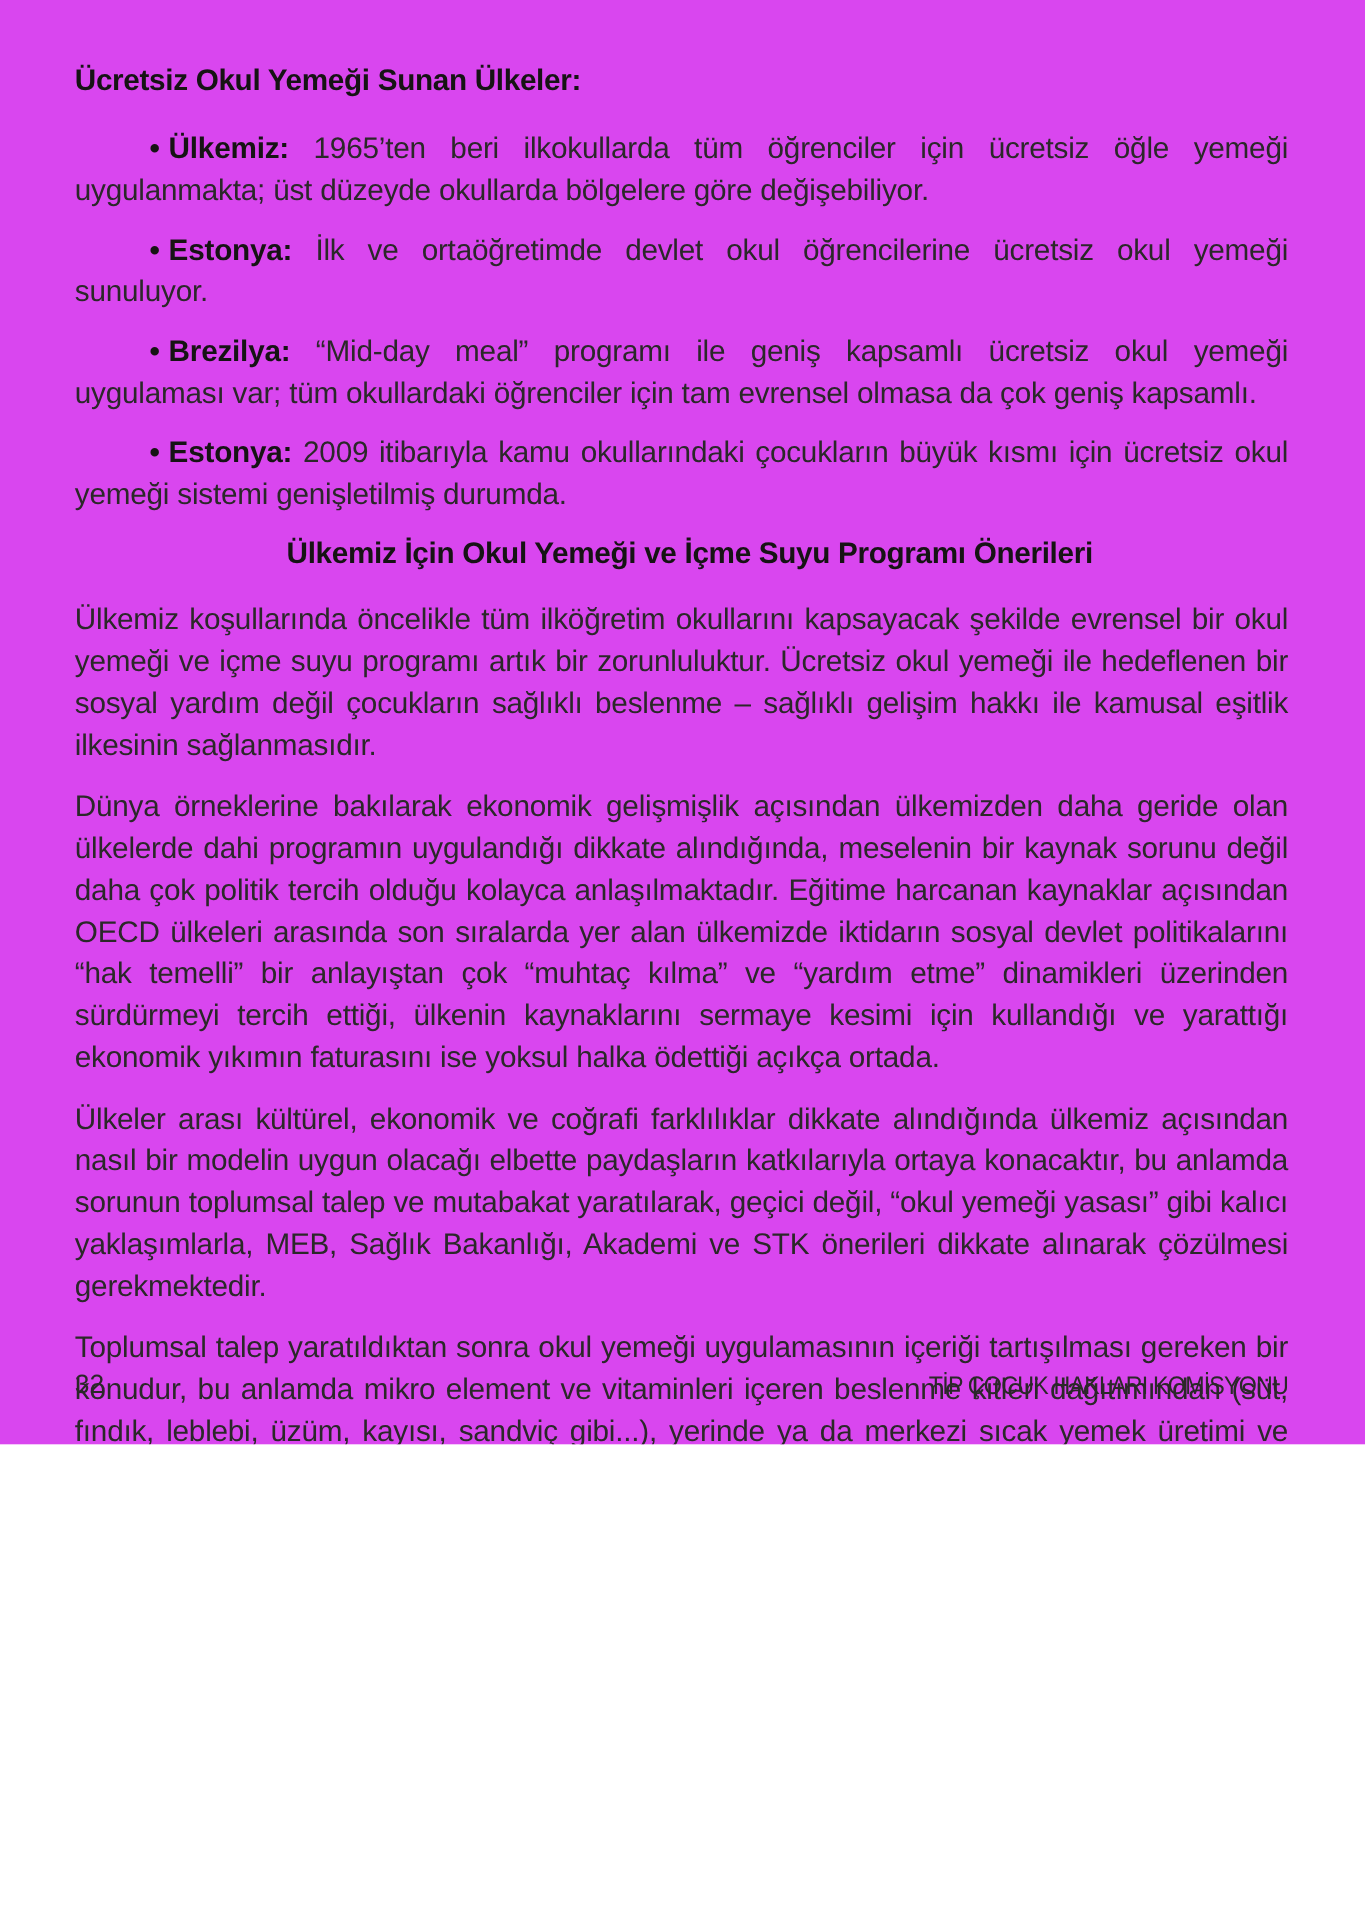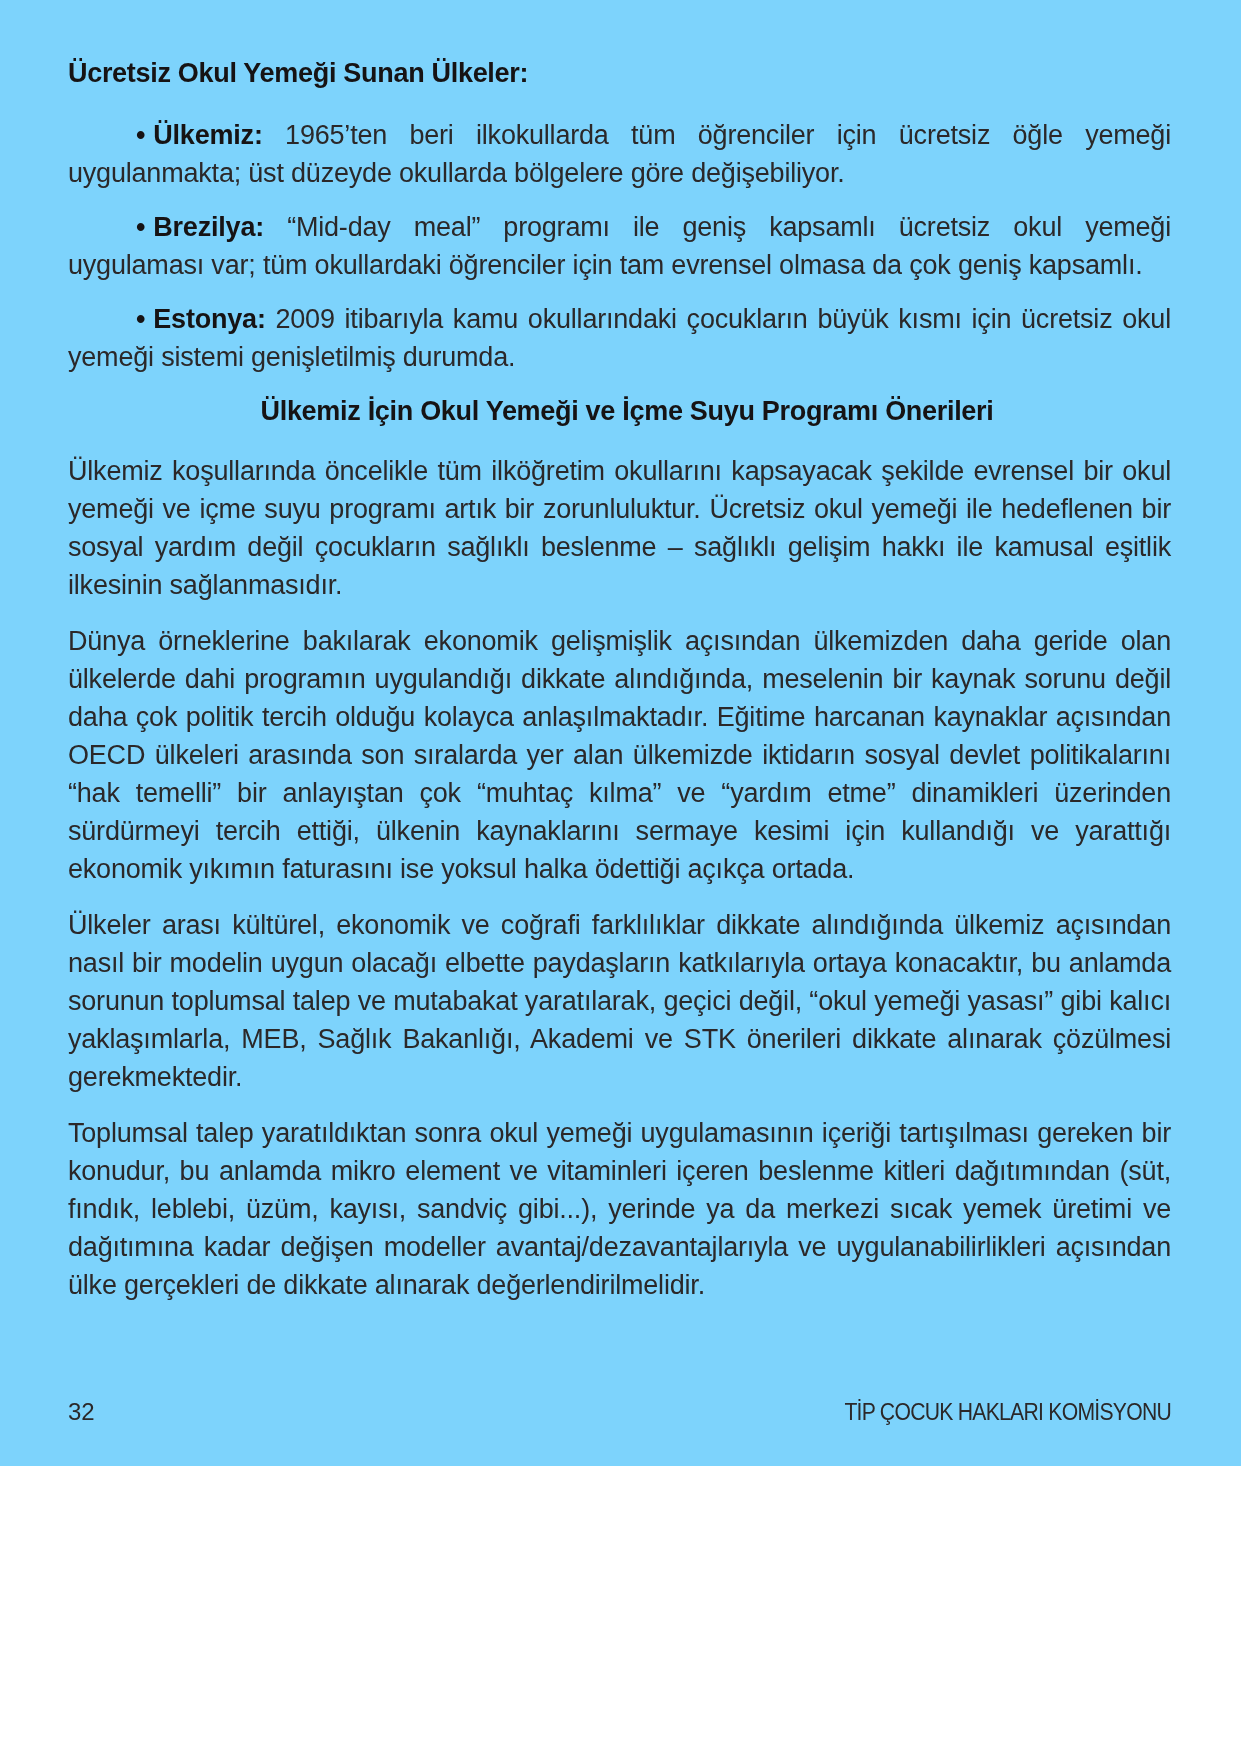--- a/index.html
+++ b/index.html
@@ -5,22 +5,22 @@
   html, body { margin: 0; padding: 0; }
   body {
     width: 1241px;
     height: 1754px;
     background: #ffffff;
     font-family: "Liberation Sans", "DejaVu Sans", sans-serif;
   }
   .page {
     position: relative;
     width: 1241px;
-    height: 1466px;
-    background: #7dd3fc;
+    height: 1313px;
+    background: #d946ef;
     color: #2b2829;
     overflow: hidden;
   }
   .content {
     position: absolute;
     left: 68px;
     right: 70px;
     top: 54px;
   }
   h1, h2 {
@@ -76,20 +76,21 @@
 <body>
 
 <div class="page">
   <div class="content">
 
     <h1 class="doc-title">Ücretsiz Okul Yemeği Sunan Ülkeler:</h1>
 
 
     <p class="bullet"><span class="b-marker">•</span><span class="b-label">Ülkemiz:</span> <span>1965’ten beri ilkokullarda tüm öğrenciler için ücretsiz öğle yemeği uygulanmakta; üst düzeyde okullarda bölgelere göre değişebiliyor.</span></p>
 
+    <p class="bullet"><span class="b-marker">•</span><span class="b-label">Estonya:</span> <span>İlk ve ortaöğretimde devlet okul öğrencilerine ücretsiz okul yemeği sunuluyor.</span></p>
 
     <p class="bullet"><span class="b-marker">•</span><span class="b-label">Brezilya:</span> <span>“Mid-day meal” programı ile geniş kapsamlı ücretsiz okul yemeği uygulaması var; tüm okullardaki öğrenciler için tam evrensel olmasa da çok geniş kapsamlı.</span></p>
 
     <p class="bullet"><span class="b-marker">•</span><span class="b-label">Estonya:</span> <span>2009 itibarıyla kamu okullarındaki çocukların büyük kısmı için ücretsiz okul yemeği sistemi genişletilmiş durumda.</span></p>
 
     <h2 class="doc-subtitle">Ülkemiz İçin Okul Yemeği ve İçme Suyu Programı Önerileri</h2>
 
     <p class="body-par">Ülkemiz koşullarında öncelikle tüm ilköğretim okullarını kapsayacak şekilde evrensel bir okul yemeği ve içme suyu programı artık bir zorunluluktur. Ücretsiz okul yemeği ile hedeflenen bir sosyal yardım değil çocukların sağlıklı beslenme – sağlıklı gelişim hakkı ile kamusal eşitlik ilkesinin sağlanmasıdır.</p>
     <p class="body-par">Dünya örneklerine bakılarak ekonomik gelişmişlik açısından ülkemizden daha geride olan ülkelerde dahi programın uygulandığı dikkate alındığında, meselenin bir kaynak sorunu değil daha çok politik tercih olduğu kolayca anlaşılmaktadır. Eğitime harcanan kaynaklar açısından OECD ülkeleri arasında son sıralarda yer alan ülkemizde iktidarın sosyal devlet politikalarını “hak temelli” bir anlayıştan çok “muhtaç kılma” ve “yardım etme” dinamikleri üzerinden sürdürmeyi tercih ettiği, ülkenin kaynaklarını sermaye kesimi için kullandığı ve yarattığı ekonomik yıkımın faturasını ise yoksul halka ödettiği açıkça ortada.</p>
     <p class="body-par">Ülkeler arası kültürel, ekonomik ve coğrafi farklılıklar dikkate alındığında ülkemiz açısından nasıl bir modelin uygun olacağı elbette paydaşların katkılarıyla ortaya konacaktır, bu anlamda sorunun toplumsal talep ve mutabakat yaratılarak, geçici değil, “okul yemeği yasası” gibi kalıcı yaklaşımlarla, MEB, Sağlık Bakanlığı, Akademi ve STK önerileri dikkate alınarak çözülmesi gerekmektedir.</p>

